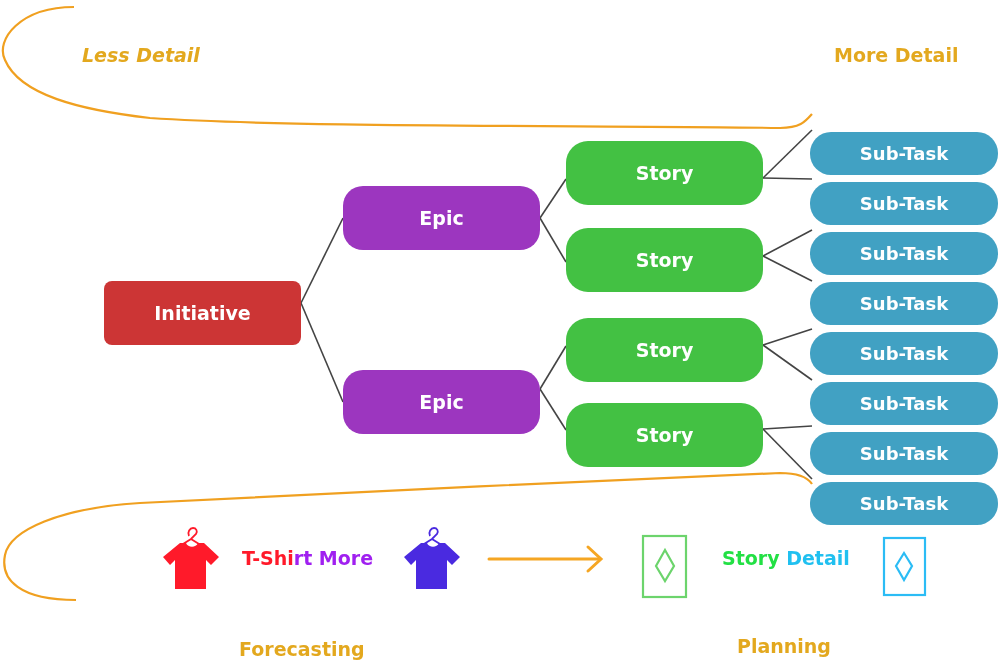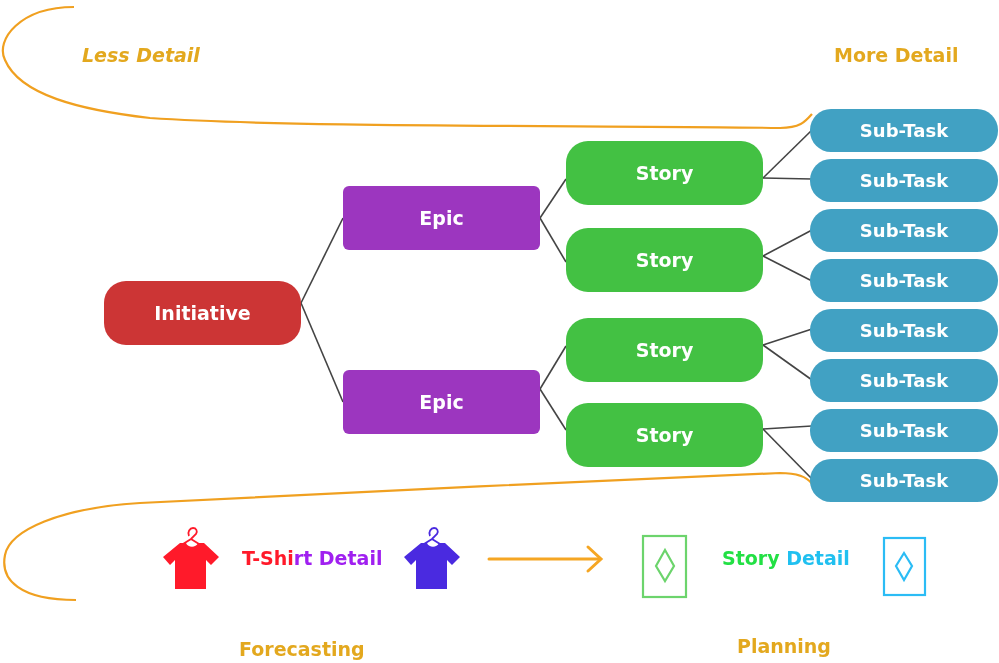--- a/index.html
+++ b/index.html
@@ -1,24 +1,24 @@
 <!DOCTYPE html>
 <html><head>
 <meta charset="utf-8">
 <style>
   html, body { margin:0; padding:0; background:#ffffff; }
   body { width:999px; height:663px; position:relative; overflow:hidden;
          font-family:"DejaVu Sans", sans-serif; }
   svg.canvas { position:absolute; left:0; top:0; }
   .node { position:absolute; display:flex; align-items:center; justify-content:center;
           color:#ffffff; font-weight:bold; font-size:19px; box-sizing:border-box; }
-  .initiative { background:#cc3535; border-radius:22px; }
-  .epic { background:#9c36bf; border-radius:6px; }
+  .initiative { background:#cc3535; border-radius:8px; }
+  .epic { background:#9c36bf; border-radius:20px; }
   .story { background:#43c143; border-radius:22px; }
-  .subtask { background:#41a1c3; border-radius:21px; font-size:18px; }
+  .subtask { background:#41a1c3; border-radius:21px; font-size:18px;margin-top:23px; }
   .label { position:absolute; font-weight:bold; font-size:19px; color:#e3a81e; white-space:nowrap; }
   .mixed { position:absolute; font-weight:bold; font-size:19px; white-space:nowrap; }
 </style>
 </head>
 <body>
 
 <svg class="canvas" width="999" height="663">
 
   <path d="M74,7 C20,7 -5,40 5,60 C20,95 80,110 150,118 C300,128 600,125 780,128 C800,128 805,122 812,114" fill="none" stroke="#f0a020" stroke-width="2.2"></path>
 
@@ -85,20 +85,20 @@
 <div class="node subtask" style="left:810px; top:109px; width:188px; height:43px;">Sub-Task</div>
 <div class="node subtask" style="left:810px; top:159px; width:188px; height:43px;">Sub-Task</div>
 <div class="node subtask" style="left:810px; top:209px; width:188px; height:43px;">Sub-Task</div>
 <div class="node subtask" style="left:810px; top:259px; width:188px; height:43px;">Sub-Task</div>
 <div class="node subtask" style="left:810px; top:309px; width:188px; height:43px;">Sub-Task</div>
 <div class="node subtask" style="left:810px; top:359px; width:188px; height:43px;">Sub-Task</div>
 <div class="node subtask" style="left:810px; top:409px; width:188px; height:43px;">Sub-Task</div>
 <div class="node subtask" style="left:810px; top:459px; width:188px; height:43px;">Sub-Task</div>
 
 <div class="mixed" style="left:242px; top:547px;">
-  <span style="color:#ff1a2a;margin-top:16px;">T-Shi</span><span style="color:#a020f0;">rt Detail</span>
+  <span style="color:#ff1a2a;margin-top:16px;">T-Shi</span><span style="color:#a020f0;">rt More</span>
 </div>
 <div class="mixed" style="left:722px; top:547px;">
   <span style="color:#22e044;">Story</span>
   <span style="color:#20c0f0;">Detail</span>
 </div>
 <div class="label" style="left:239px; top:638px;">Forecasting</div>
 <div class="label" style="left:737px; top:635px;">Planning</div>
 
 </body></html>

